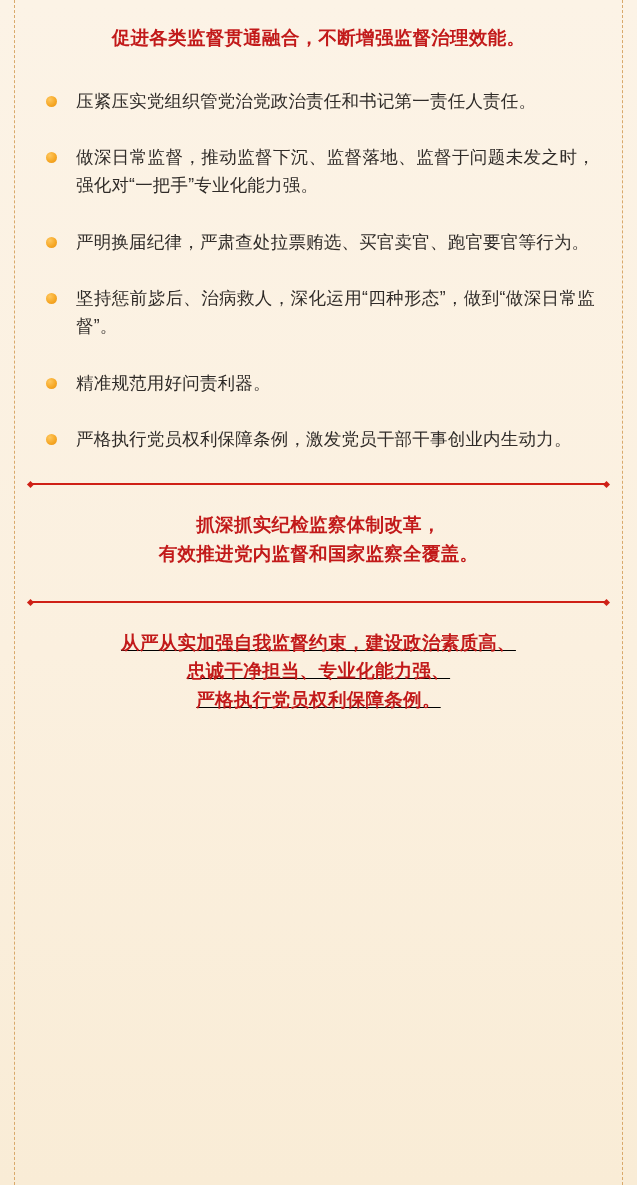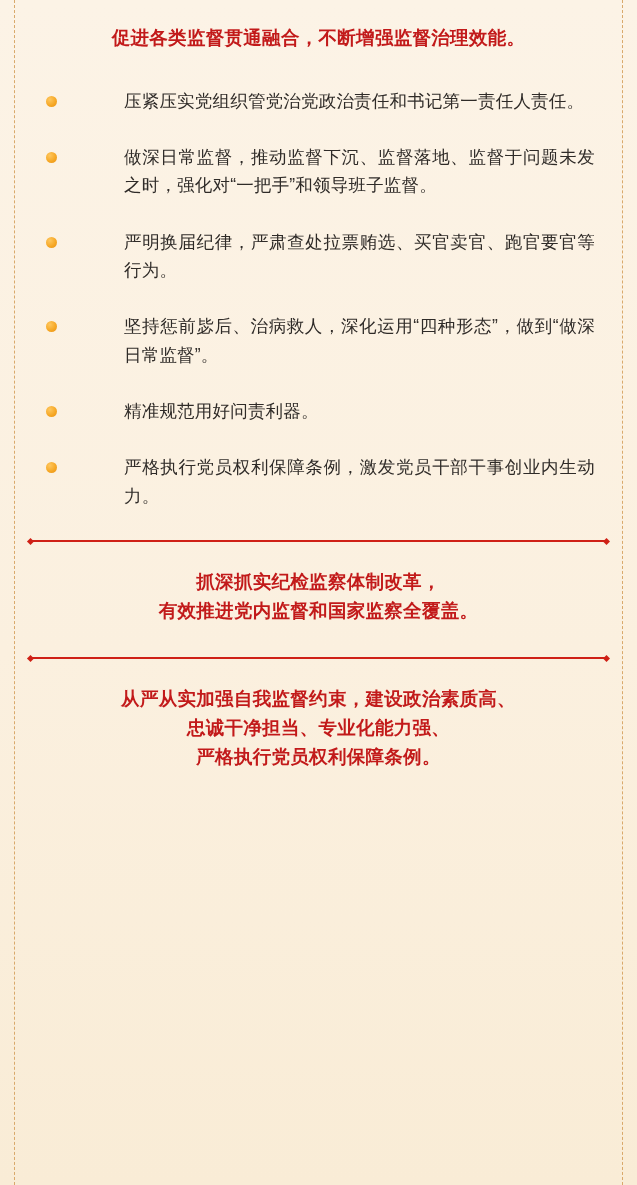--- a/index.html
+++ b/index.html
@@ -73,21 +73,21 @@
   .bullet-item .dot {
     position: absolute;
     left: 4px;
     top: 9px;
     width: 11px;
     height: 11px;
     border-radius: 50%;
     background: radial-gradient(circle at 35% 32%, #ffc75e 0%, #f5a623 60%, #e8921a 100%);
     display: block;
   }
-  .bullet-item .txt { display: block; margin-left: 48px; }
+  .bullet-item .txt { display: block; }
 
   .divider {
     position: relative;
     height: 0;
     margin: 30px -12px 0 -12px;
     border-top: 2px solid #cf2016;
   }
   .divider::before,
   .divider::after {
     content: "";
@@ -96,41 +96,42 @@
     width: 5px;
     height: 5px;
     background: #cf2016;
     transform: rotate(45deg);
   }
   .divider::before { left: -2px; }
   .divider::after { right: -2px; }
 
   .final-block {
     padding-bottom: 22px;
+    text-decoration: underline;
   }
 </style>
 </head>
 <body>
 
 <div class="page">
   <div class="rail left"></div>
   <div class="rail right"></div>
 
   <div class="section">
     <div class="heading first">
       <span class="line">促进各类监督贯通融合，不断增强监督治理效能。</span>
     </div>
     <ul class="bullet-list">
       <li class="bullet-item">
         <span class="dot"></span>
         <span class="txt">压紧压实党组织管党治党政治责任和书记第一责任人责任。</span>
       </li>
       <li class="bullet-item">
         <span class="dot"></span>
-        <span class="txt">做深日常监督，推动监督下沉、监督落地、监督于问题未发之时，强化对“一把手”和领导班子监督。</span>
+        <span class="txt">做深日常监督，推动监督下沉、监督落地、监督于问题未发之时，强化对“一把手”专业化能力强。</span>
       </li>
       <li class="bullet-item">
         <span class="dot"></span>
         <span class="txt">严明换届纪律，严肃查处拉票贿选、买官卖官、跑官要官等行为。</span>
       </li>
       <li class="bullet-item">
         <span class="dot"></span>
         <span class="txt">坚持惩前毖后、治病救人，深化运用“四种形态”，做到“做深日常监督”。</span>
       </li>
       <li class="bullet-item">

